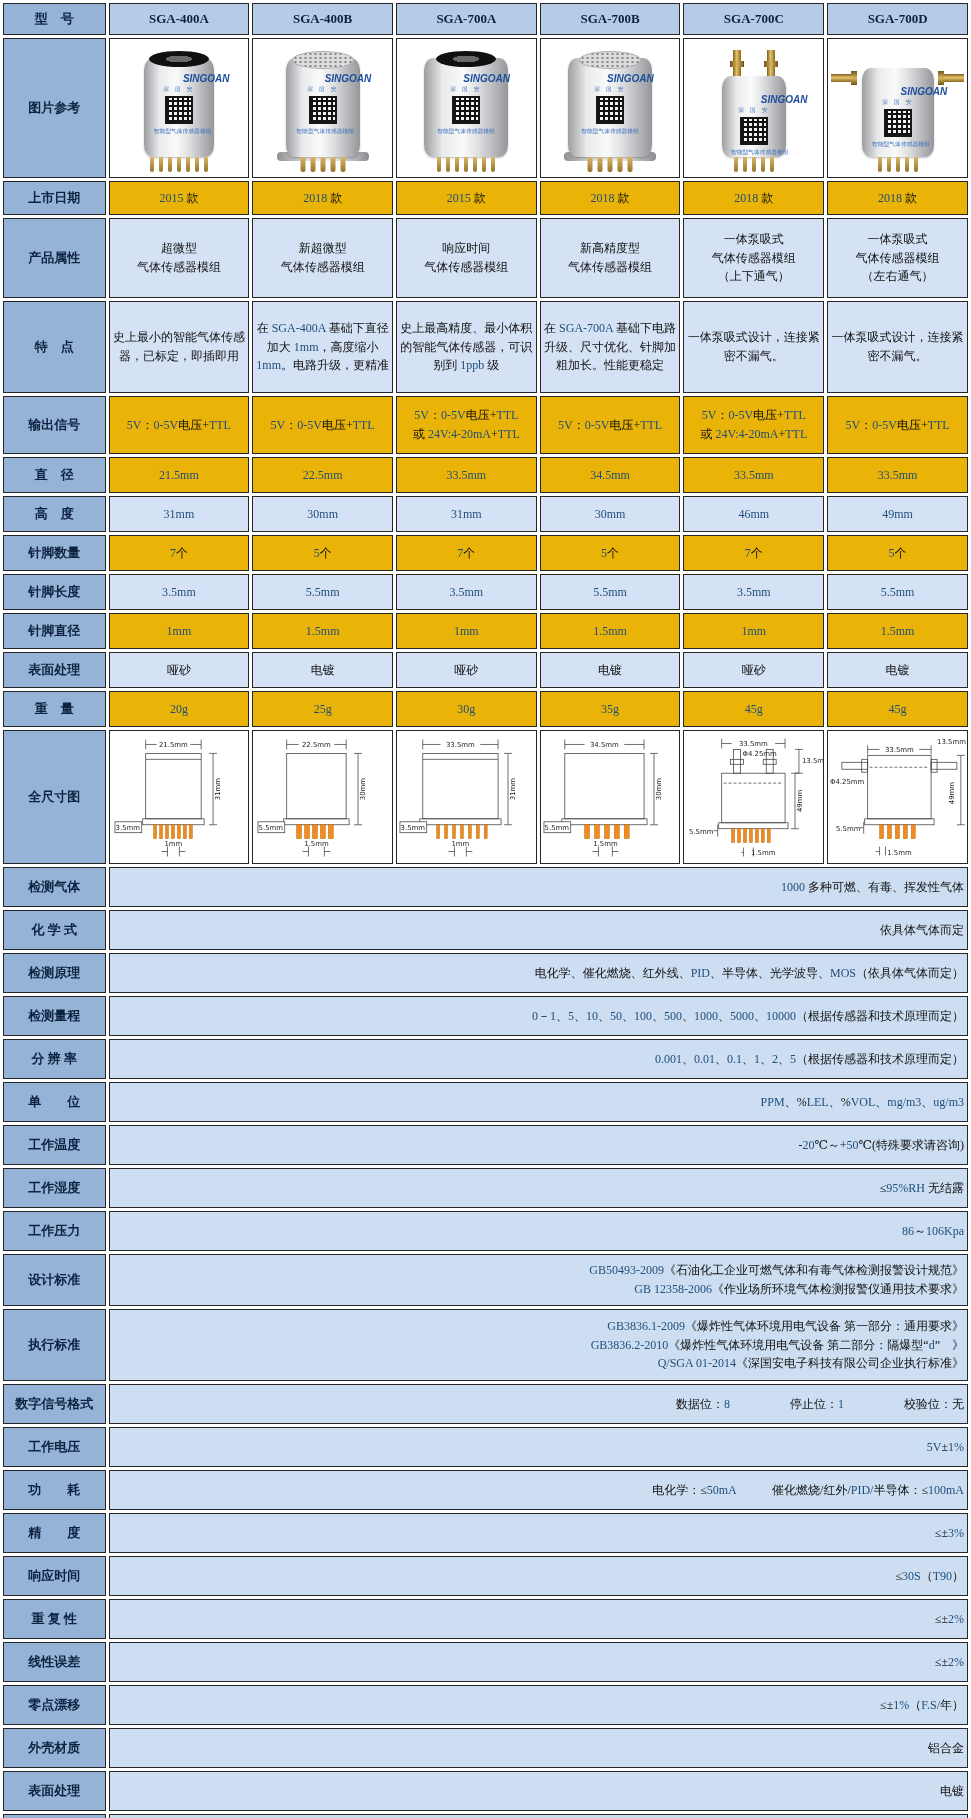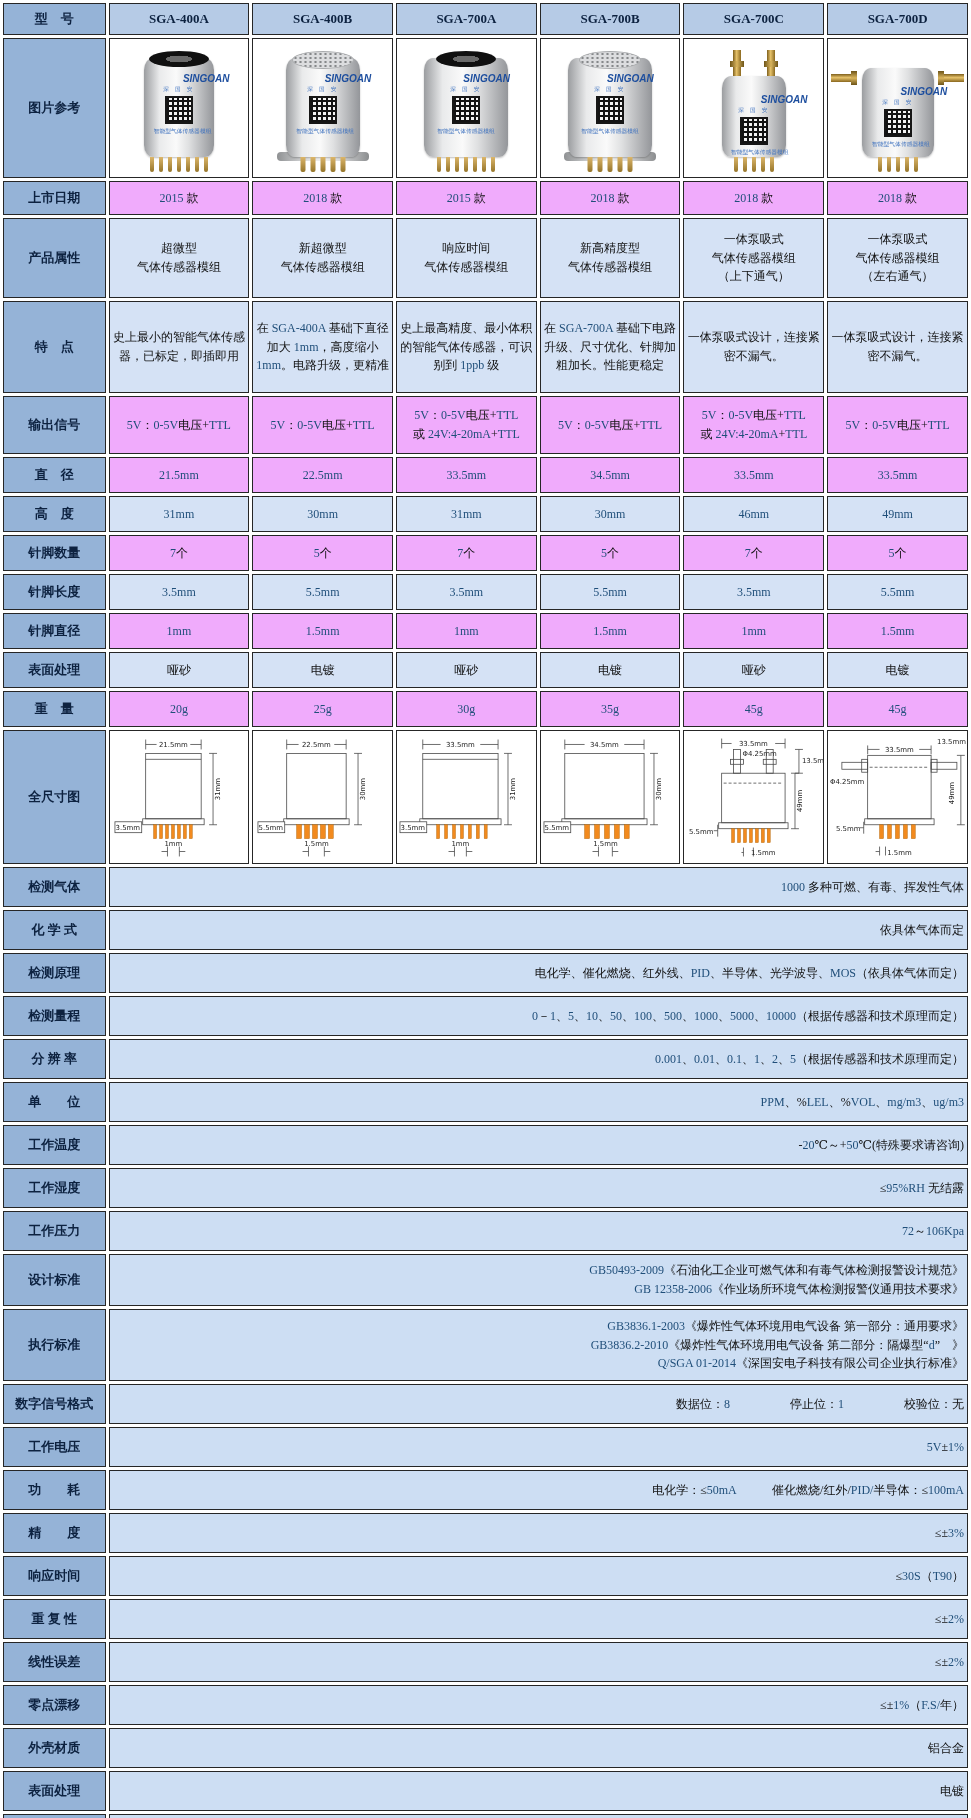--- a/index.html
+++ b/index.html
@@ -3,21 +3,21 @@
 <meta charset="utf-8">
 <style>
   html,body{margin:0;padding:0;background:#fff;}
   body{width:971px;font-family:"Liberation Serif","DejaVu Serif",serif;color:#111;}
   table{border-collapse:separate;border-spacing:3px;width:971px;table-layout:fixed;background:#fff;}
   col.c0{width:102px;} col.cm{width:140px;}
   td{border:1px solid #262626;padding:1px 3px;vertical-align:middle;overflow:hidden;}
   .lbl{background:#95b3d7;font-weight:bold;font-size:13px;color:#0d2240;text-align:center;white-space:pre-line;margin-left:37px;}
   .mhdr{background:#b6cbe6;font-weight:bold;font-size:13px;color:#0d2240;text-align:center;}
   .val{background:#cddef3;font-size:12px;text-align:center;white-space:pre-line;line-height:1.55;}
-  tr.tint-a .val{background:#f0abfc;}
+  tr.tint-a .val{background:#eab308;}
   tr.tint-b .val{background:#d5e2f5;}
   .wide{text-align:right;padding-left:9px;}
   .img-cell,.dia-cell{background:#fff;padding:0;}
   .lat{color:#1f4e79;}
   
   tr.r-hdr td{height:28px;} tr.r-img td{height:136px;} tr.r-launch td{height:30px;}
   tr.r-attr td{height:76px;} tr.r-feat td{height:88px;} tr.r-sig td{height:54px;}
   tr.r-spec6 td{height:32px;} tr.r-dia td{height:130px;}
   tr.r-spec td{height:36px;} tr.r-h2 td{height:48px;} tr.r-h3 td{height:68px;}
   
@@ -545,30 +545,30 @@
 <tr class="r-spec">
   <td class="lbl">工作温度</td>
   <td class="val wide" colspan="6">-<span class="lat">20</span>℃～+<span class="lat">50</span>℃(特殊要求请咨询)</td>
 </tr>
 <tr class="r-spec">
   <td class="lbl">工作湿度</td>
   <td class="val wide" colspan="6">≤<span class="lat">95%RH</span> 无结露</td>
 </tr>
 <tr class="r-spec">
   <td class="lbl">工作压力</td>
-  <td class="val wide" colspan="6"><span class="lat">72</span>～<span class="lat">106Kpa</span></td>
+  <td class="val wide" colspan="6"><span class="lat">86</span>～<span class="lat">106Kpa</span></td>
 </tr>
 <tr class="r-spec r-h2">
   <td class="lbl">设计标准</td>
   <td class="val wide" colspan="6"><span class="lat">GB50493-2009</span>《石油化工企业可燃气体和有毒气体检测报警设计规范》
 <span class="lat">GB</span> <span class="lat">12358-2006</span>《作业场所环境气体检测报警仪通用技术要求》</td>
 </tr>
 <tr class="r-spec r-h3">
   <td class="lbl">执行标准</td>
-  <td class="val wide" colspan="6"><span class="lat">GB3836.1-2003</span>《爆炸性气体环境用电气设备 第一部分：通用要求》
+  <td class="val wide" colspan="6"><span class="lat">GB3836.1-2009</span>《爆炸性气体环境用电气设备 第一部分：通用要求》
 <span class="lat">GB3836.2-2010</span>《爆炸性气体环境用电气设备 第二部分：隔爆型“<span class="lat">d</span>”　》
 <span class="lat">Q/SGA</span> <span class="lat">01-2014</span>《深国安电子科技有限公司企业执行标准》</td>
 </tr>
 <tr class="r-spec">
   <td class="lbl">数字信号格式</td>
   <td class="val wide" colspan="6">数据位：<span class="lat">8</span>　　　　　停止位：<span class="lat">1</span>　　　　　校验位：无</td>
 </tr>
 <tr class="r-spec">
   <td class="lbl">工作电压</td>
   <td class="val wide" colspan="6"><span class="lat">5V</span>±<span class="lat">1%</span></td>

